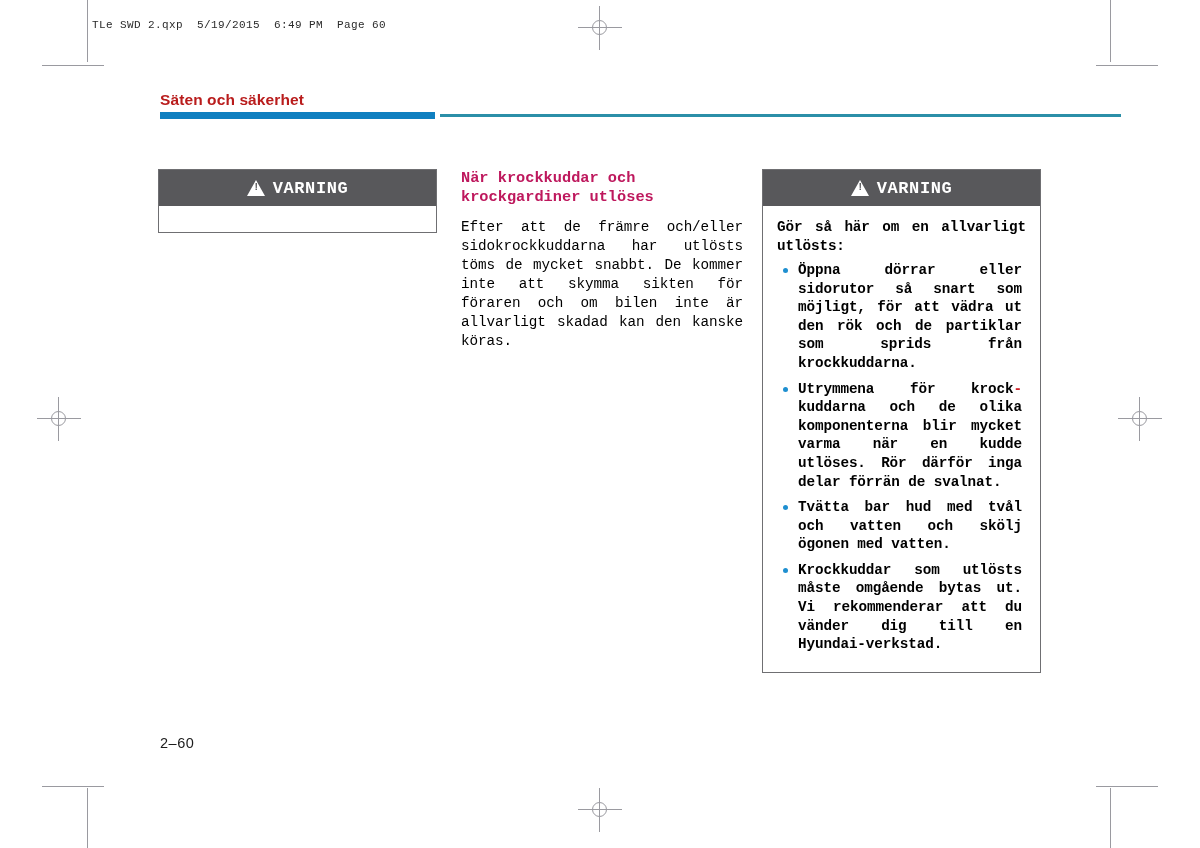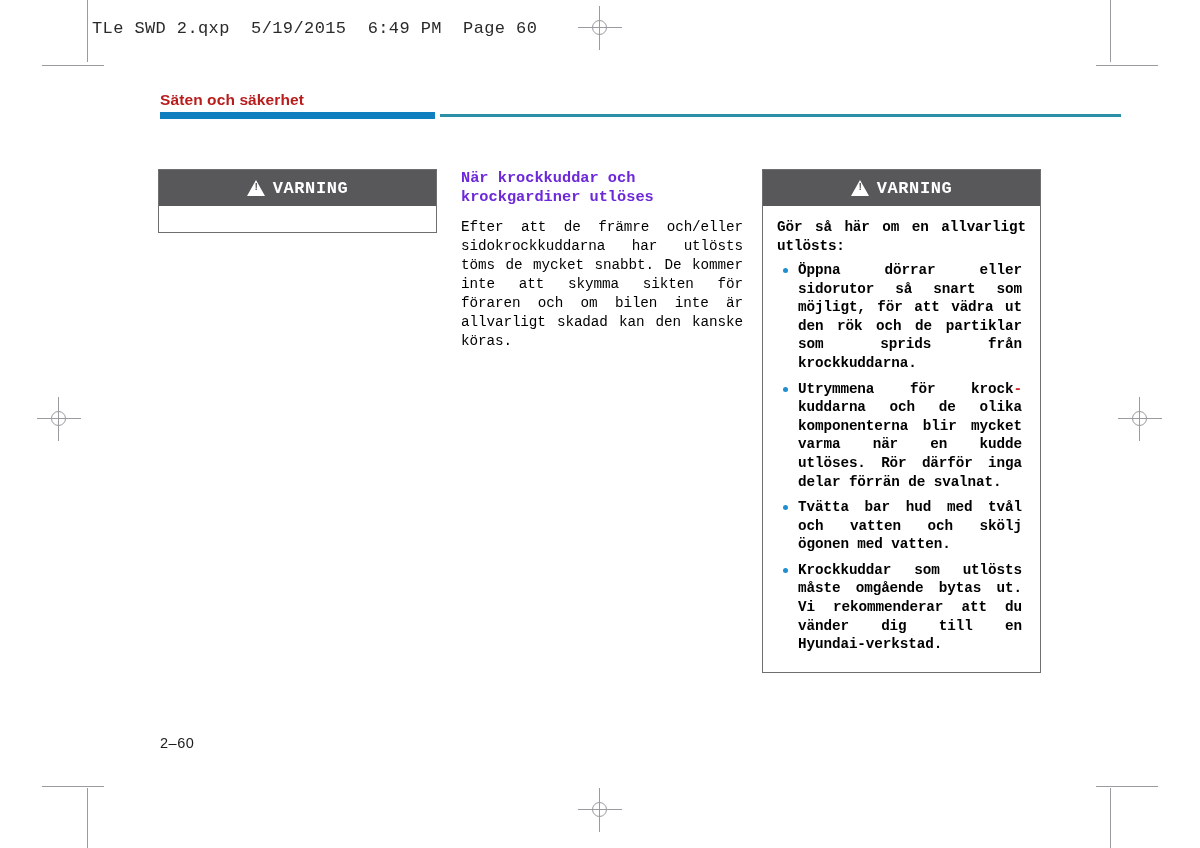--- a/index.html
+++ b/index.html
@@ -49,21 +49,21 @@
     width: 1px; height: 44px;
     background: #9a9aa0;
   }
 
   
   .prepress-header {
     position: absolute;
     left: 92px;
     top: 19px;
     font-family: "Liberation Mono", "DejaVu Sans Mono", monospace;
-    font-size: 17px;
+    font-size: 11px;
     letter-spacing: 0.4px;
     color: #2a2a2a;
     white-space: pre;
   }
 
   .section-title {
     position: absolute;
     left: 160px;
     top: 91px;
     font-size: 15.5px;
@@ -173,21 +173,21 @@
     width: 5px;
     height: 5px;
     border-radius: 50%;
     background: #1e8fd0;
   }
   .redhyphen { color: #cf2027; }
 
   .sub-heading {
     font-size: 15.3px;
     font-weight: bold;
-    color: #6d28d9;
+    color: #be185d;
     line-height: 1.25;
     margin: 0 0 11px 0;
   }
   .body-para {
     font-size: 14.3px;
     font-weight: normal;
     line-height: 1.33;
     text-align: justify;
     margin: 0 0 11px 0;
     letter-spacing: -0.1px;

